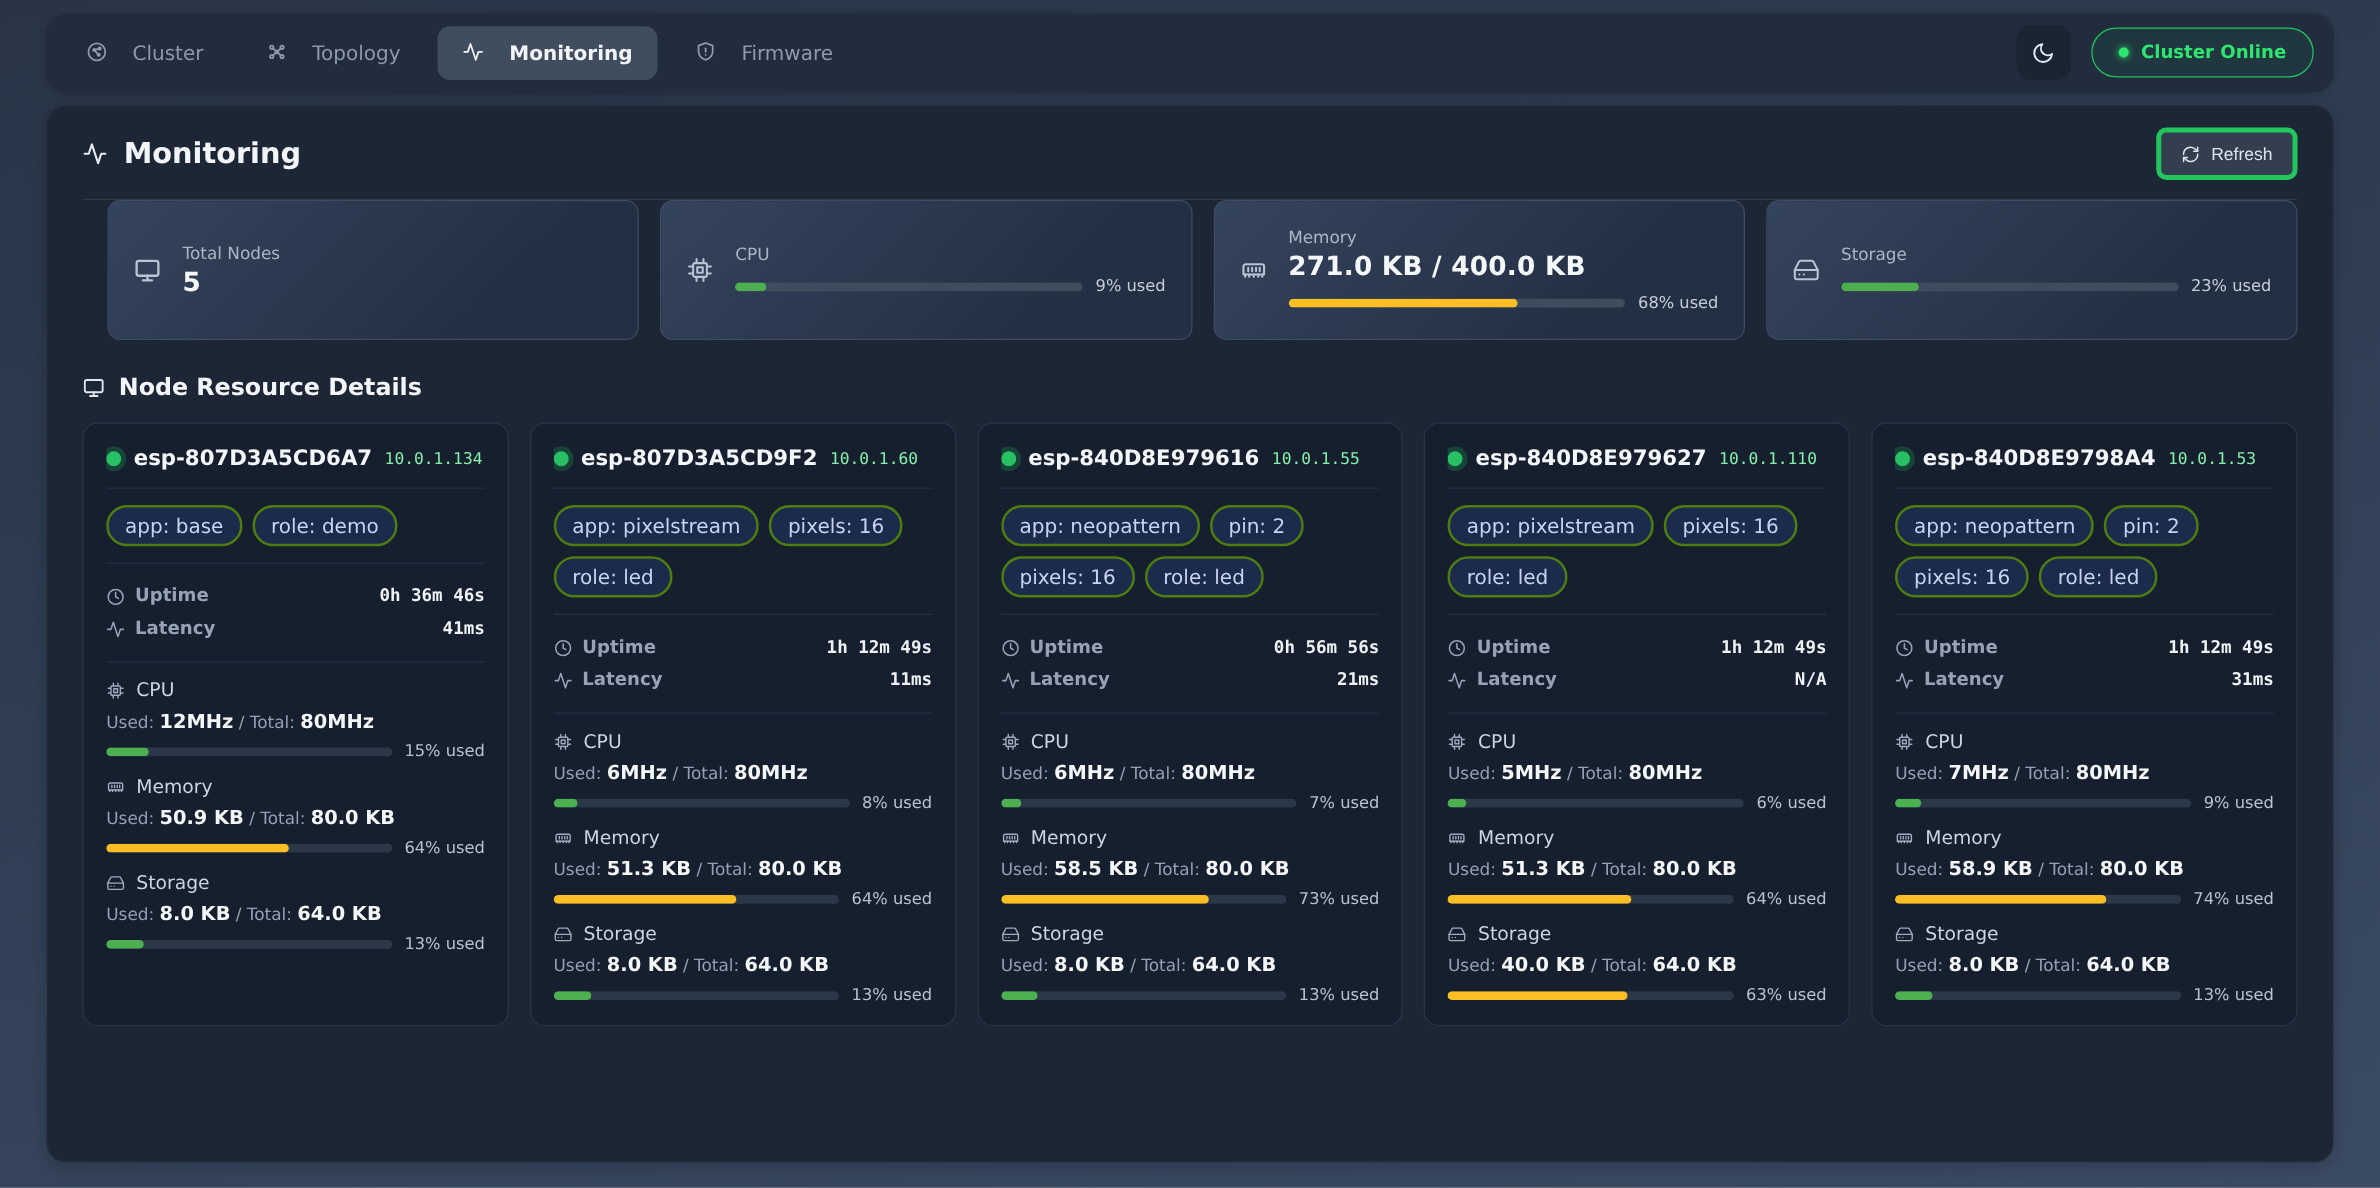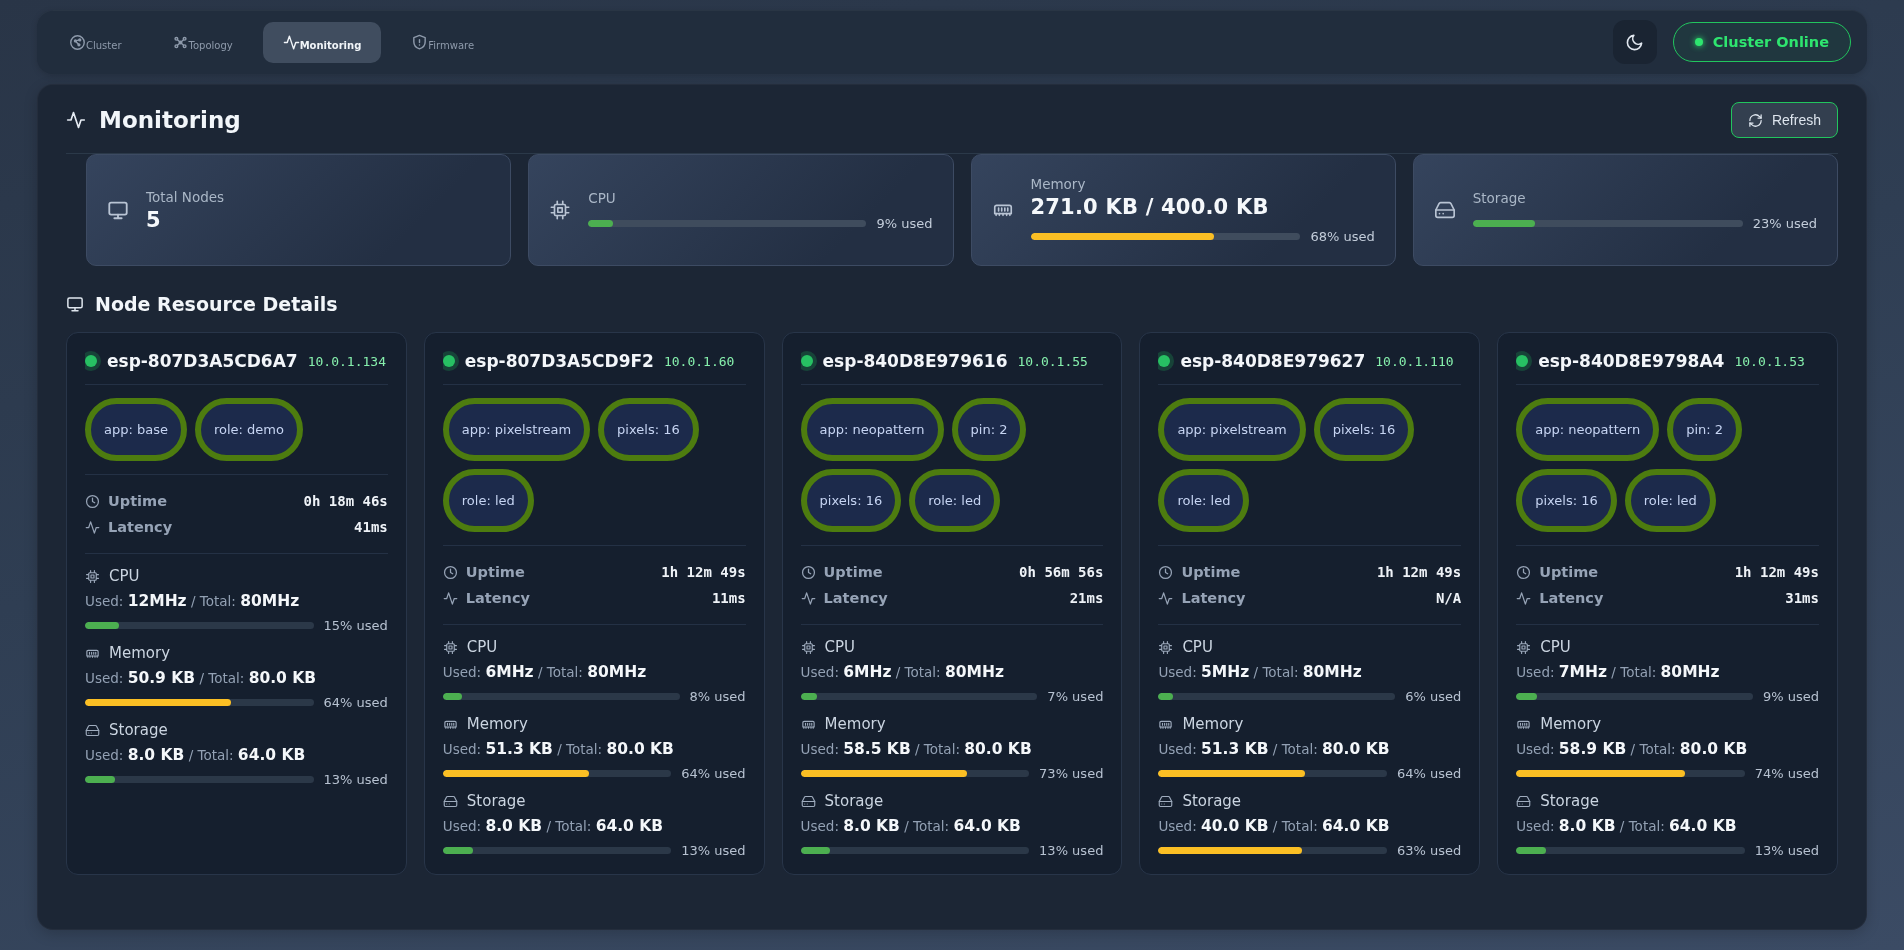--- a/index.html
+++ b/index.html
@@ -15,22 +15,22 @@
 
   
   .topbar {
     position:absolute; left:37px; right:37px; top:10px; height:64px;
     background:#212d3d; border-radius:16px;
     display:flex; align-items:center; padding:0 12px;
     box-shadow: inset 0 1px 0 rgba(255,255,255,.04), 0 2px 6px rgba(0,0,0,.15);
   }
   .nav-tabs { display:flex; align-items:center; gap:10px; }
   .nav-tab {
-    display:flex; align-items:flex-end; gap:0;
-    color:#8e9aab; font-size:10px; font-weight:500;
+    display:flex; align-items:flex-start; gap:20px;
+    color:#8e9aab; font-size:16px; font-weight:500;
     padding:12px 20px; border-radius:10px; cursor:pointer; white-space:nowrap;
   }
   .nav-tab .icon { width:17px; height:17px; }
   .nav-tab.active { background:#404d5f; color:#f1f5f9; font-weight:600; }
   .topbar-spacer { flex:1; }
   .theme-btn {
     width:44px; height:44px; border-radius:12px; background:#1a2432;
     display:flex; align-items:center; justify-content:center; cursor:pointer;
     color:#e2e8f0;
   }
@@ -50,21 +50,21 @@
     background:#1c2635; border-radius:16px;
     border:1px solid rgba(255,255,255,.035);
     padding:0 28px; overflow:hidden;
     box-shadow:0 4px 14px rgba(0,0,0,.18);
   }
   .panel-head { display:flex; align-items:center; justify-content:space-between; padding:17px 0 15px; }
   .panel-title { display:flex; align-items:center; gap:13px; font-size:23px; font-weight:700; color:#f2f6fa; }
   .panel-title .icon { width:20px; height:20px; color:#e4eaf2; }
   .refresh-btn {
     display:flex; align-items:center; gap:9px;
-    background:#333f4f; border:1px solid #22c55e; border-radius:8px;
+    background:#333f4f; border:4px solid #22c55e; border-radius:8px;
     padding:9px 16px; color:#dde4ed; font-size:14px; cursor:pointer;
   }
   .refresh-btn .icon { width:15px; height:15px; }
   .divider { border:none; border-top:1px solid #2b3949; }
 
   
   .summary-head { display:flex; align-items:center; justify-content:space-between; margin:19px 0 15px; }
   .summary-title { font-size:18px; font-weight:700; color:#f2f6fa; }
   .last-updated { font-size:13px; color:#9aa8bb; }
   .summary-grid { display:grid; grid-template-columns:repeat(4,1fr); gap:17px;margin-left:20px; }
@@ -92,22 +92,22 @@
     background:#151f2e; border:1px solid #283549; border-radius:12px;
     padding:18px 18px 16px; display:flex; flex-direction:column; min-width:0;
   }
   .node-head { display:flex; align-items:center; gap:10px; white-space:nowrap; overflow:hidden; }
   .status-dot { flex:none; width:12px; height:12px; border-radius:50%; background:#27c063; box-shadow:0 0 0 4px rgba(34,197,94,.22); }
   .node-name { font-weight:700; font-size:17px; color:#f3f6fa; }
   .node-ip { font-family:"DejaVu Sans Mono","Liberation Mono",monospace; font-size:13px; color:#86efac; }
   .node-divider { border:none; border-top:1px solid #243145; margin:13px 0; }
   .tags { display:flex; flex-wrap:wrap; gap:8px; }
   .tag {
-    background:#1c2a4b; border:6px solid #4d7c0f; color:#c6d4f2;
-    font-size:13px; padding:18px 13px; border-radius:999px; white-space:nowrap;
+    background:#1c2a4b; border:2px solid #4d7c0f; color:#c6d4f2;
+    font-size:16px; padding:5px 13px; border-radius:999px; white-space:nowrap;
   }
   .metric-row { display:flex; align-items:center; justify-content:space-between; padding:5px 0; }
   .metric-label { display:flex; align-items:center; gap:8px; color:#96a3b6; font-weight:700; font-size:14.5px; }
   .metric-label .icon { width:15px; height:15px; }
   .metric-value { font-family:"DejaVu Sans Mono","Liberation Mono",monospace; font-weight:700; font-size:14px; color:#eef2f7; }
   .res { margin-top:11px; }
   .res-head { display:flex; align-items:center; gap:9px; color:#cbd5e1; font-size:15px; margin-bottom:7px; }
   .res-head .icon { width:15px; height:15px; color:#9facbe; }
   .res-line { font-size:13.5px; color:#93a1b4; margin-bottom:8px; white-space:nowrap; }
   .res-line b { color:#f4f7fa; font-size:15.5px; font-weight:700; }
@@ -306,21 +306,21 @@
         <div class="metric-row">
               <span class="metric-label">
                 <span class="icon">
                 <svg viewBox="0 0 24 24" fill="none" stroke="currentColor" stroke-width="2" stroke-linecap="round" stroke-linejoin="round">
                   <circle cx="12" cy="12" r="9.5"></circle>
                   <path d="M12 6.5V12l3.5 2"></path>
                 </svg>
               </span>
                 <span>Uptime</span>
               </span>
-              <span class="metric-value">0h 18m 46s</span>
+              <span class="metric-value">0h 36m 46s</span>
             </div>
           <div class="metric-row">
               <span class="metric-label">
                 <span class="icon">
                 <svg viewBox="0 0 24 24" fill="none" stroke="currentColor" stroke-width="2" stroke-linecap="round" stroke-linejoin="round">
                   <path d="M22 12h-4l-3 9L9 3l-3 9H2"></path>
                 </svg>
               </span>
                 <span>Latency</span>
               </span>

